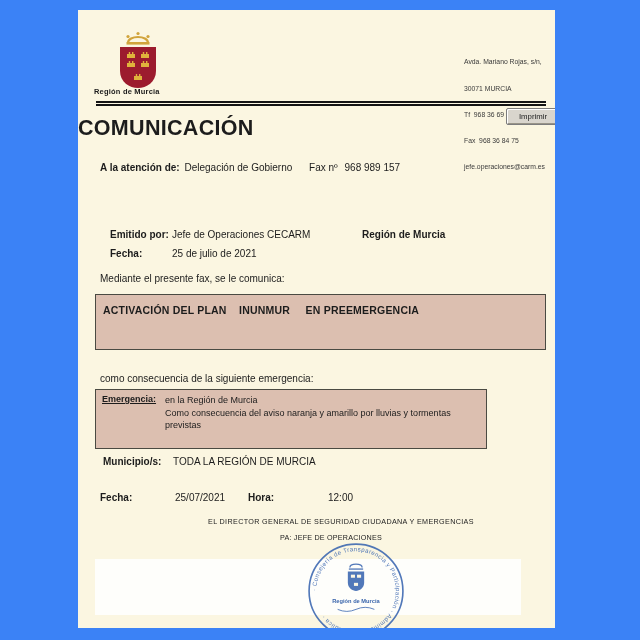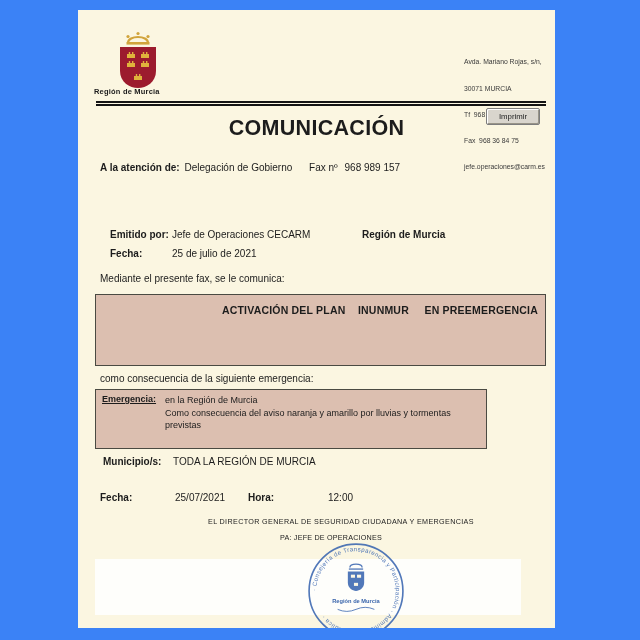--- a/index.html
+++ b/index.html
@@ -6,21 +6,21 @@
   body{width:640px;height:640px;background:#ffffff;font-family:"Liberation Sans",sans-serif;color:#1c1c1c;}
   .canvas{position:relative;width:640px;height:640px;background:#3b82f6;overflow:hidden;}
   .page{position:absolute;left:78px;top:10px;width:477px;height:618px;background:#fbf6e1;overflow:hidden;}
   .abs{position:absolute;}
   .logo-caption{font-size:7.5px;font-weight:bold;letter-spacing:.2px;}
   .contact{font-size:6.8px;line-height:8.7px;color:#3a3a3a;white-space:pre;}
   .rule{height:1.4px;border-top:2.4px solid #141414;border-bottom:2.4px solid #141414;}
   .print-btn{width:54px;height:17px;font-size:7.8px;font-family:"Liberation Sans",sans-serif;
     background:#d9d5cd;border:1px solid #7d7d7d;border-radius:2px;color:#222;
     box-shadow:inset 1px 1px 0 #ffffff,inset -1px -1px 0 #989488;cursor:pointer;padding:0;}
-  .doc-title{width:477px;text-align:center;font-size:21.5px;font-weight:bold;letter-spacing:.3px;}
+  .doc-title{width:477px;text-align:left;font-size:21.5px;font-weight:bold;letter-spacing:.3px;}
   .t9{font-size:10px;}
   .b{font-weight:bold;}
   .hl-box{background:#dcbfb0;border:1px solid #4a4a42;box-sizing:border-box;}
   .activation{padding:9px 7px;font-size:10.5px;font-weight:bold;white-space:pre;letter-spacing:.2px;}
   .emg{display:flex;padding:4px 6px;gap:5px;}
   .emg-label{font-size:9px;font-weight:bold;text-decoration:underline;flex:0 0 58px;}
   .emg-text{font-size:9px;line-height:12.5px;}
   .small-line{font-size:7.2px;letter-spacing:.35px;color:#222;}
   .white-patch{background:#fefefb;}
   .fdo{font-size:7.5px;color:#222;margin-top:27px;}
@@ -52,42 +52,42 @@
     <div class="abs contact" style="left:386px;top:31px;">
       <div>Avda. Mariano Rojas, s/n,</div>
       <div>30071 MURCIA</div>
       <div>Tf  968 36 69 00</div>
       <div>Fax  968 36 84 75</div>
       <div>jefe.operaciones@carm.es</div>
     </div>
 
     <div class="abs rule" style="left:18px;top:91px;width:450px;"></div>
 
-    <button class="abs print-btn" style="left:408px;top:98px;">Imprimir</button>
+    <button class="abs print-btn" style="left:428px;top:98px;">Imprimir</button>
 
     <div class="abs doc-title" style="left:0;top:106px;">COMUNICACIÓN</div>
 
     <div class="abs t9" style="left:22px;top:152px;">
       <span class="b">A la atención de:</span>
       <span style="margin-left:2px;">Delegación de Gobierno</span>
       <span style="margin-left:14px;">Fax nº</span>
       <span style="margin-left:4px;">968 989 157</span>
     </div>
 
     <div class="abs" style="left:0;top:219px;width:477px;height:36px;">
       <span class="abs t9 b" style="left:32px;top:0;">Emitido por:</span>
       <span class="abs t9" style="left:94px;top:0;">Jefe de Operaciones CECARM</span>
       <span class="abs t9 b" style="left:284px;top:0;">Región de Murcia</span>
       <span class="abs t9 b" style="left:32px;top:19px;">Fecha:</span>
       <span class="abs t9" style="left:94px;top:19px;">25 de julio de 2021</span>
     </div>
 
     <div class="abs t9" style="left:22px;top:263px;">Mediante el presente fax, se le comunica:</div>
 
-    <div class="abs hl-box activation" style="left:17px;top:284px;width:451px;height:72px;text-align:right;">ACTIVACIÓN DEL PLAN    INUNMUR     EN PREEMERGENCIA</div>
+    <div class="abs hl-box activation" style="left:17px;top:284px;width:451px;height:56px;">ACTIVACIÓN DEL PLAN    INUNMUR     EN PREEMERGENCIA</div>
 
     <div class="abs t9" style="left:22px;top:363px;">como consecuencia de la siguiente emergencia:</div>
 
     <div class="abs hl-box emg" style="left:17px;top:379px;width:392px;height:60px;">
       <span class="emg-label">Emergencia:</span>
       <span class="emg-text">
         <div>en la Región de Murcia</div>
         <div>Como consecuencia del aviso naranja y amarillo por lluvias y tormentas previstas</div>
       </span>
     </div>

